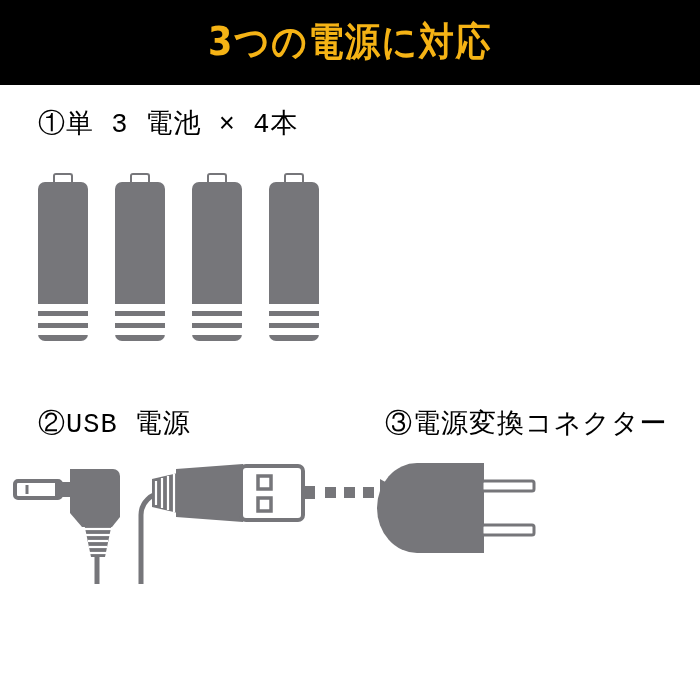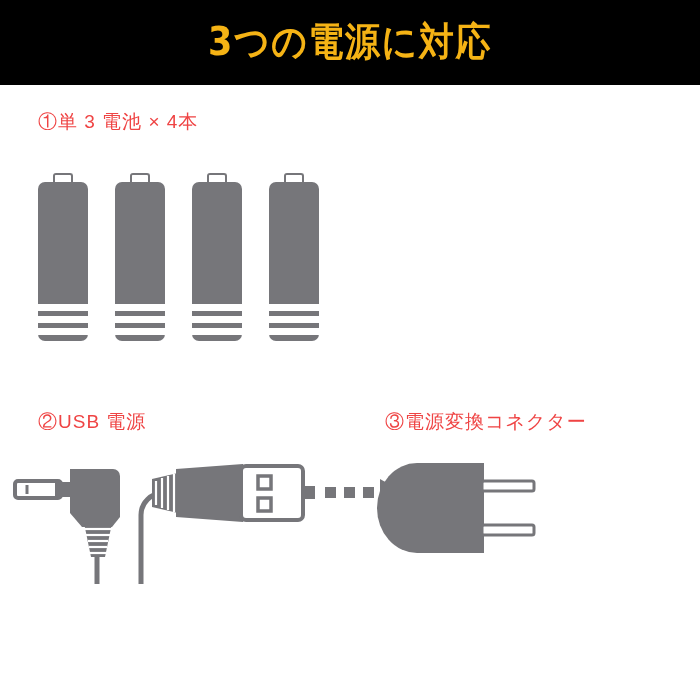--- a/index.html
+++ b/index.html
@@ -38,23 +38,23 @@
     font-weight: bold;
     letter-spacing: 1.5px;
     line-height: 1;
     white-space: nowrap;
     transform: scaleY(1.12);
   }
 
   
   .section-label {
     position: absolute;
-    color: #ef4444;
-    font-family: Liberation Sans, sans-serif;
-    font-size: 19px;
+    color: #000000;
+    font-family: Liberation Mono, monospace;
+    font-size: 27px;
     font-weight: normal;
     letter-spacing: 1px;
     line-height: 1;
     white-space: nowrap;
   }
   #label-batteries { left: 38px; top: 112px; }
   #label-usb       { left: 38px; top: 412px; }
   #label-adapter   { left: 385px; top: 412px; }
 
   

